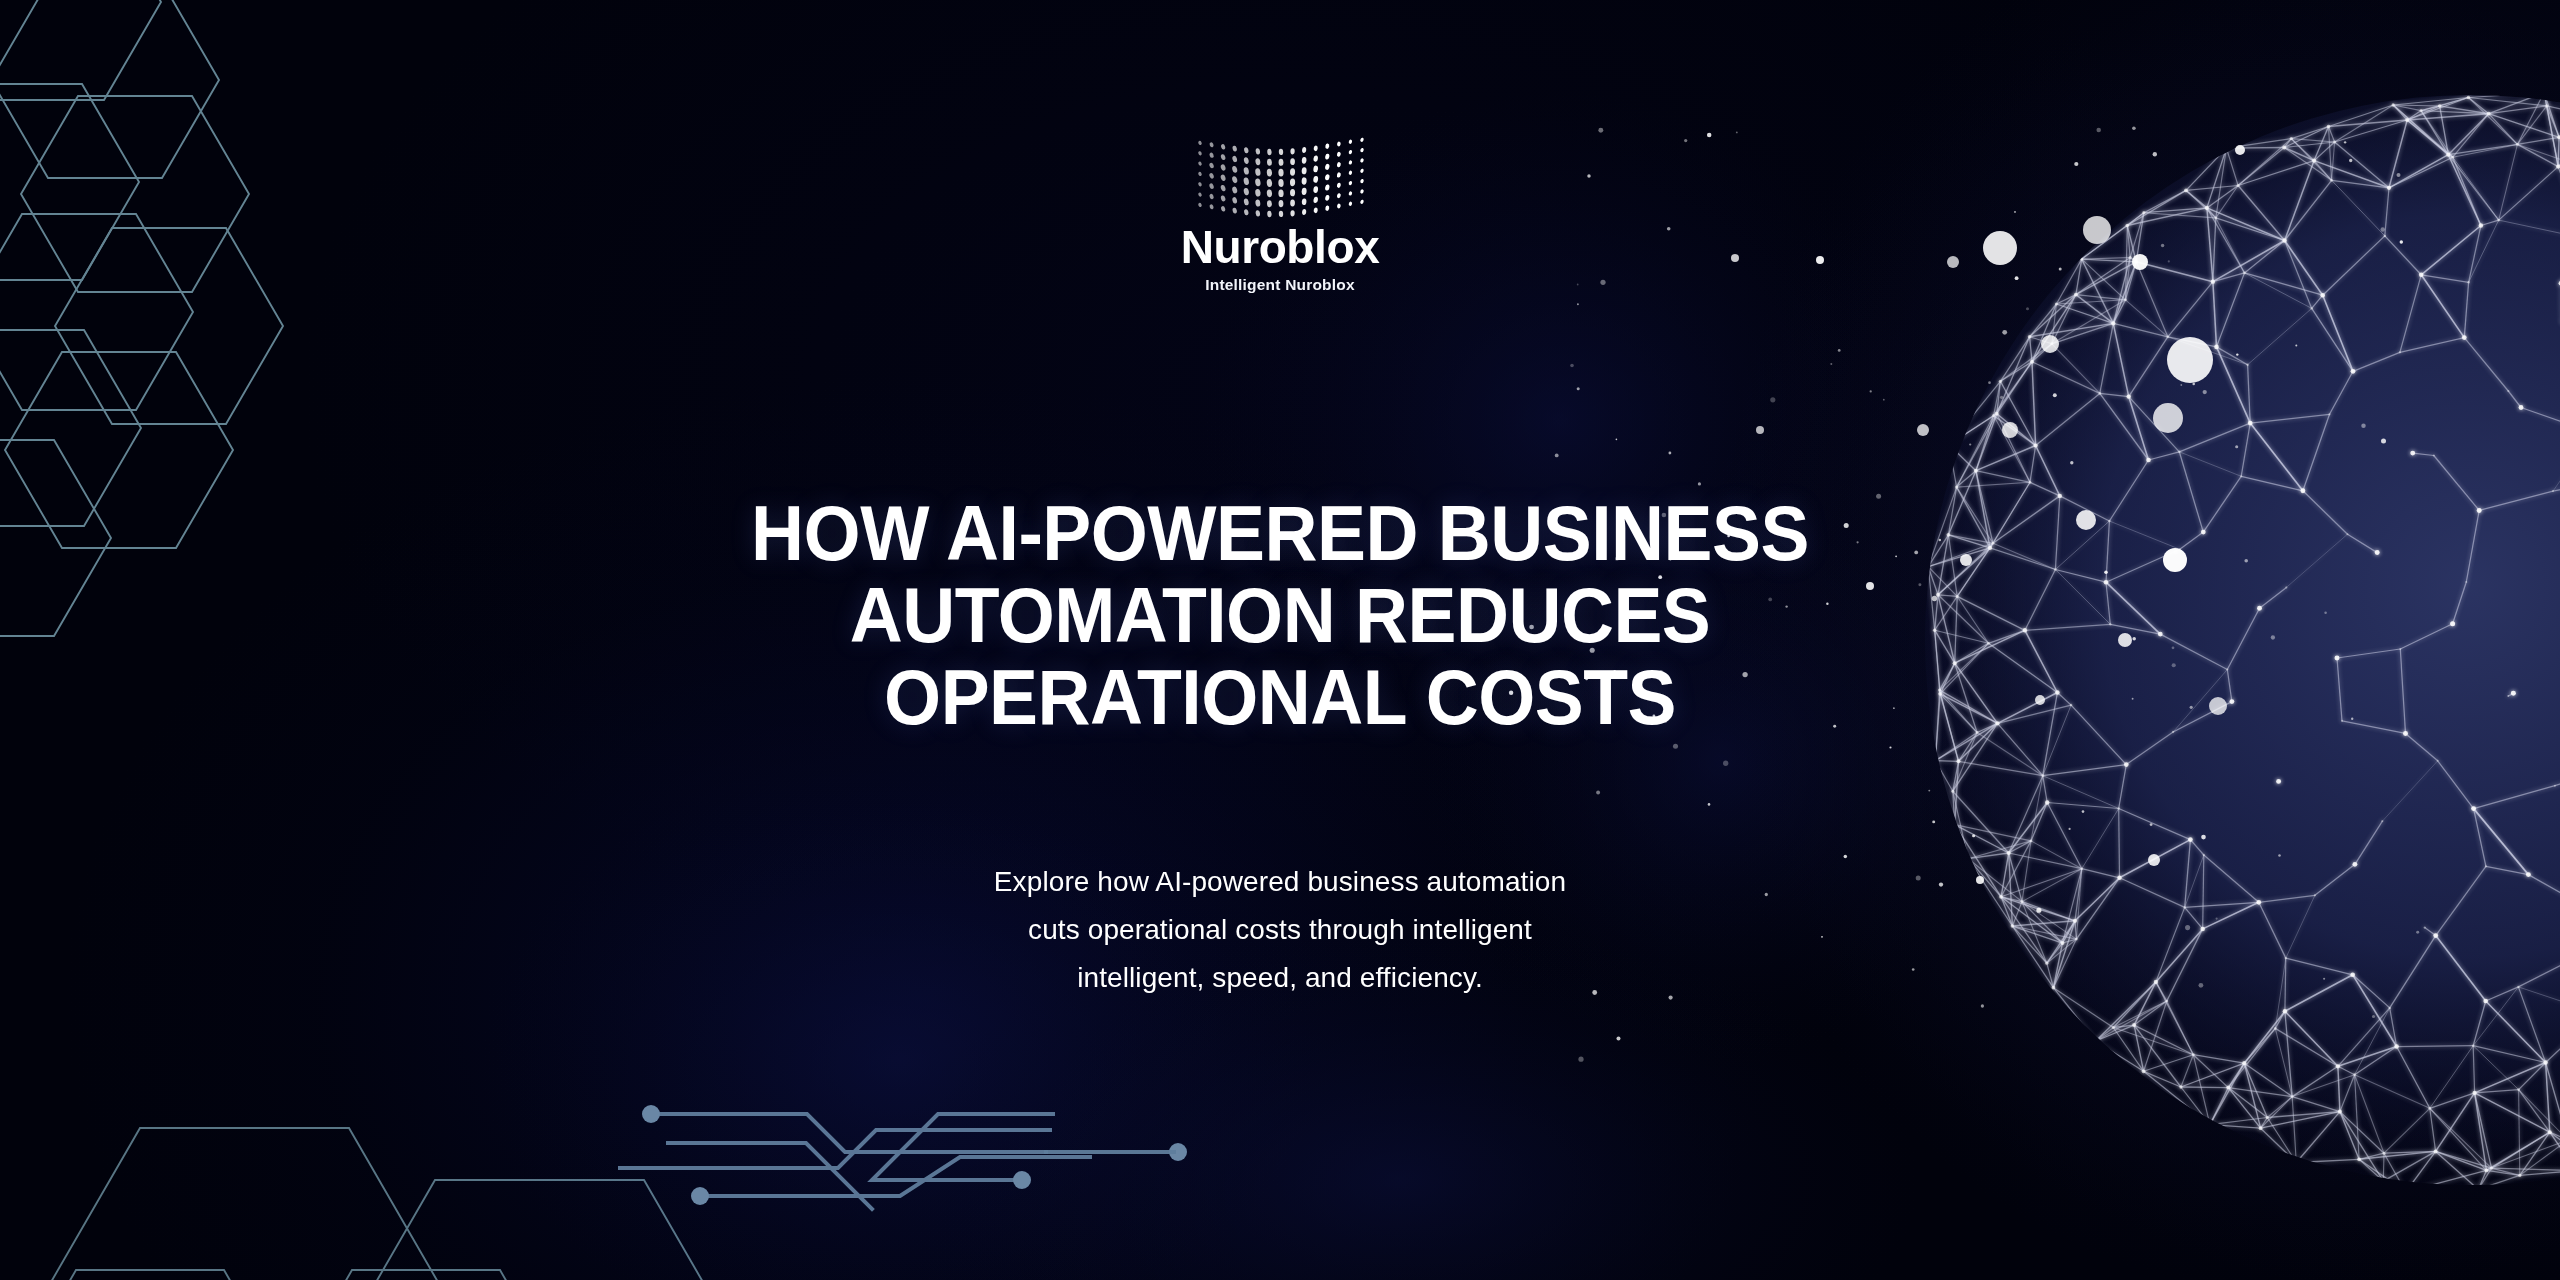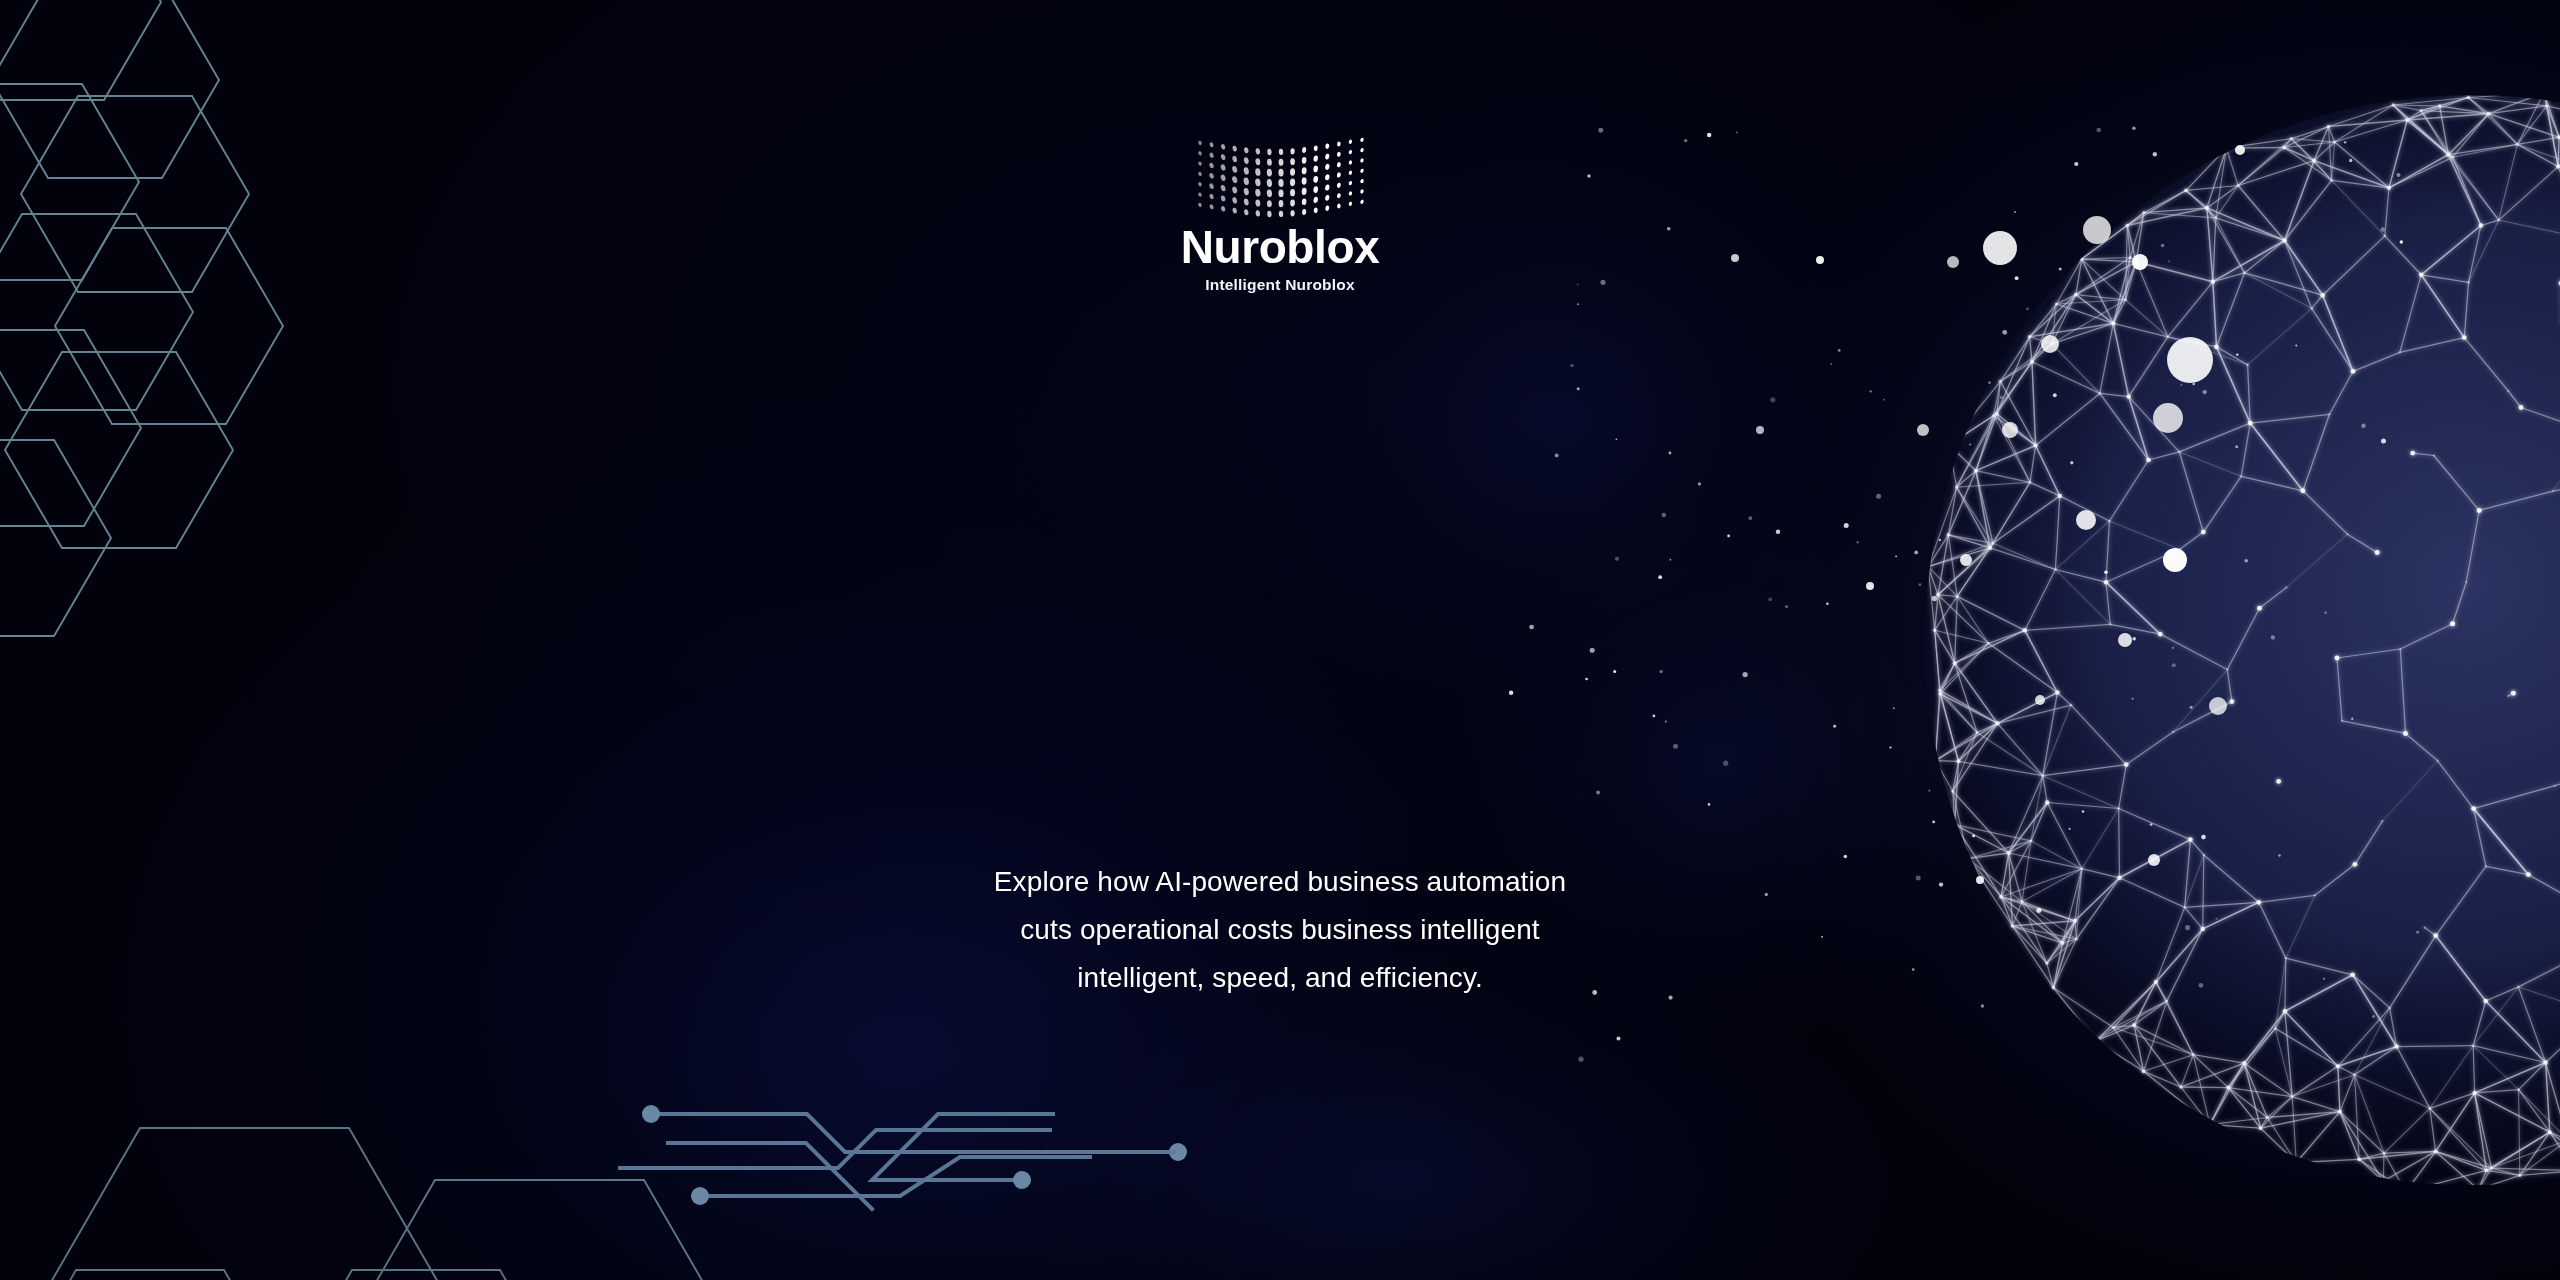--- a/index.html
+++ b/index.html
@@ -1864,21 +1864,26 @@
             <ellipse cx="172.00" cy="36.77" rx="1.61" ry="2.15" transform="rotate(22.0 172.00 36.77)" opacity="1.00"></ellipse>
             <ellipse cx="172.00" cy="47.10" rx="1.61" ry="2.15" transform="rotate(22.0 172.00 47.10)" opacity="1.00"></ellipse>
             <ellipse cx="172.00" cy="57.43" rx="1.61" ry="2.15" transform="rotate(22.0 172.00 57.43)" opacity="1.00"></ellipse>
             <ellipse cx="172.00" cy="67.77" rx="1.61" ry="2.15" transform="rotate(22.0 172.00 67.77)" opacity="1.00"></ellipse>
           </g>
       </svg>
       <span class="logo-word">Nuroblox</span>
       <span class="logo-tag">Intelligent Nuroblox</span>
     </div>
 
+    <h1 class="headline">
+      <span class="headline-line">HOW AI-POWERED BUSINESS</span>
+      <span class="headline-line">AUTOMATION REDUCES</span>
+      <span class="headline-line">OPERATIONAL COSTS</span>
+    </h1>
 
     <p class="subhead">
       <span class="subhead-line">Explore how AI-powered business automation</span>
-      <span class="subhead-line">cuts operational costs business intelligent</span>
+      <span class="subhead-line">cuts operational costs through intelligent</span>
       <span class="subhead-line">intelligent, speed, and efficiency.</span>
     </p>
 
   </div>
 </div>
 
 </body></html>

